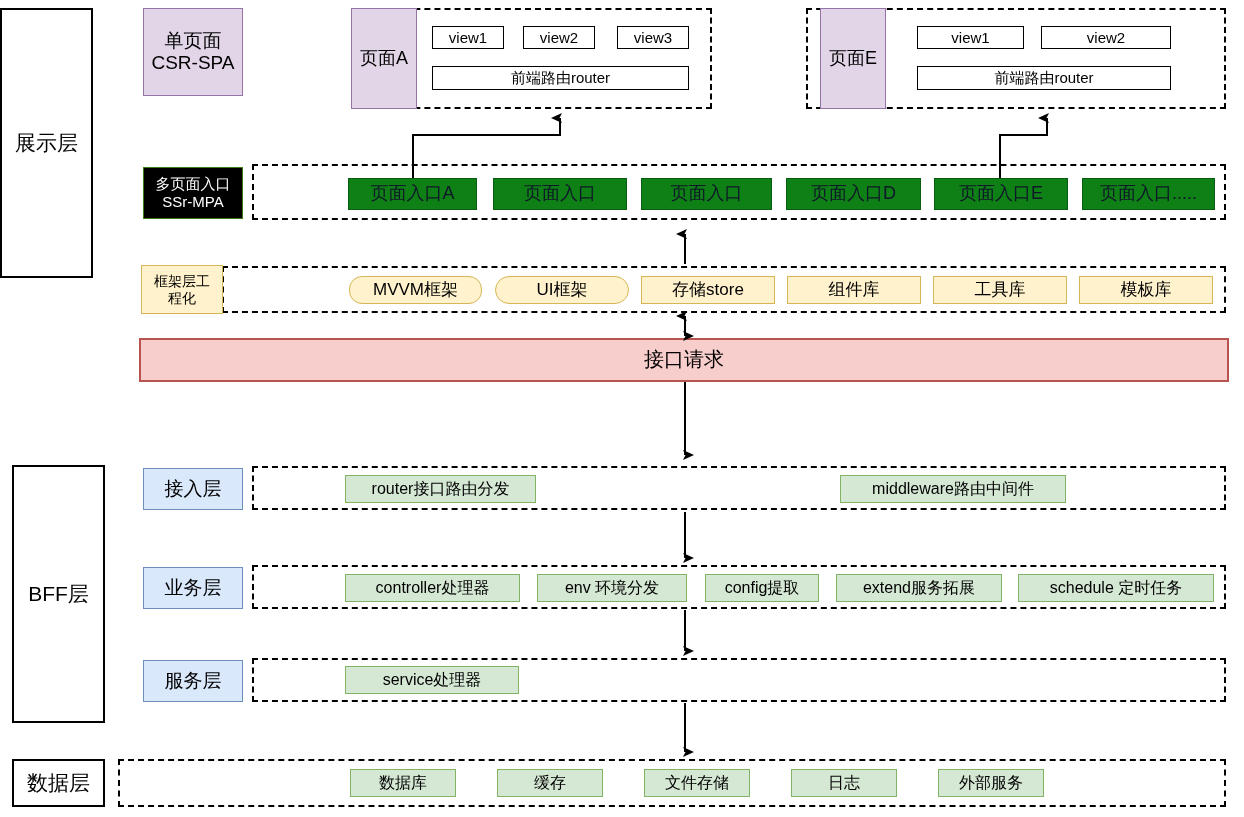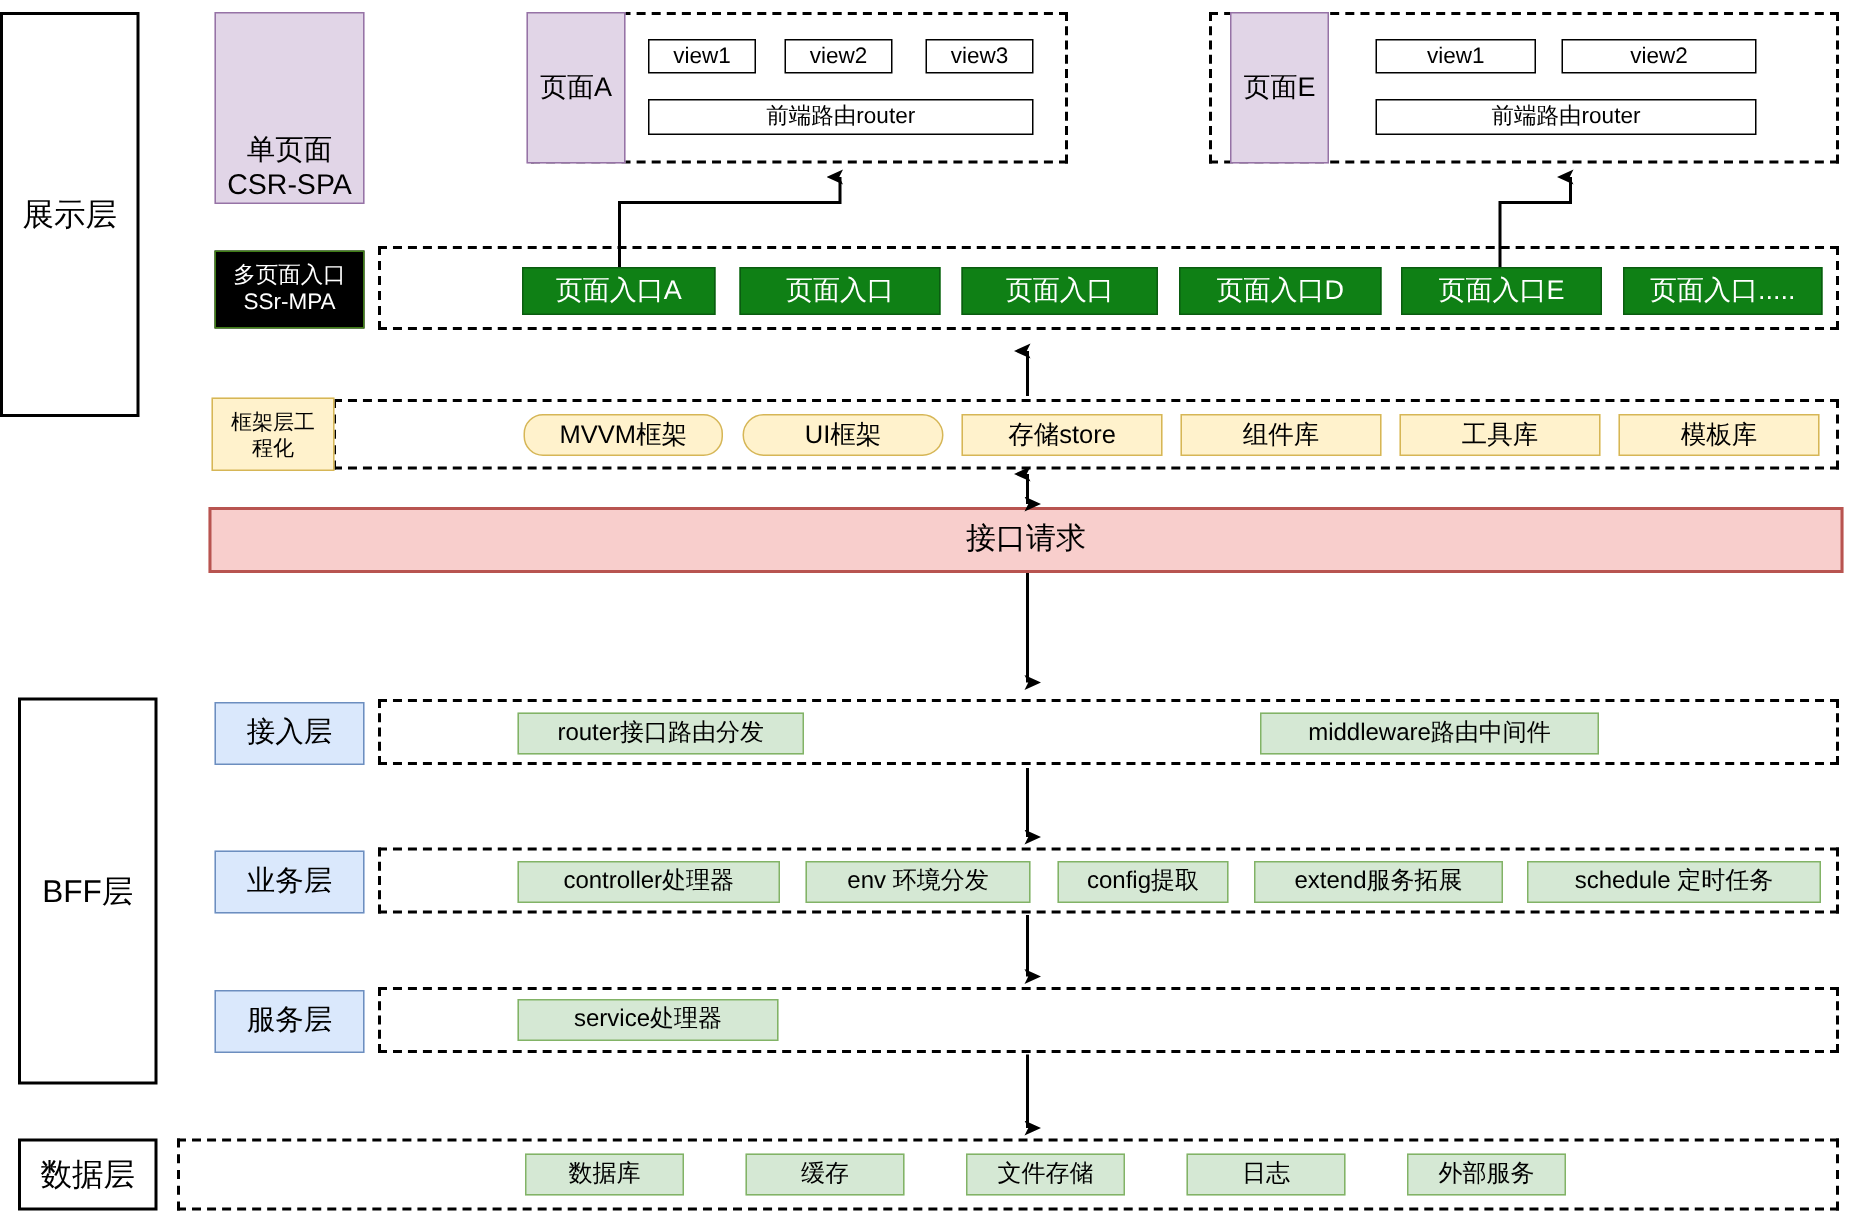--- a/index.html
+++ b/index.html
@@ -46,21 +46,21 @@
     font-size: 16px;
     line-height: 1.18;
     border-width: 1px;
     border-style: solid;
   }
   .node.multiline { flex-direction: column; }
 
   .purple { background: #e1d5e7; border-color: #9673a6; font-size: 19px; }
   .purple-small { background: #e1d5e7; border-color: #9673a6; font-size: 18px; }
   .mpa { background: #000000; border-color: #3f7d16; color: #ffffff; font-size: 15px; }
-  .entry { background: #0f8015; border-color: #0a5c10; color: #ffffff; font-size: 18px; }
+  .entry { background: #0f8015; border-color: #0a5c10; color: #0f172a; font-size: 18px; }
   .yellowtag { background: #fff2cc; border-color: #d6b656; font-size: 14px; }
   .yellow { background: #fff2cc; border-color: #d6b656; font-size: 17px; }
   .white { background: #ffffff; border-color: #000000; font-size: 15px; }
   .red { background: #f8cecc; border-color: #b85450; font-size: 20px; }
   .bluetag { background: #dae8fc; border-color: #6c8ebf; font-size: 19px; }
   .greenbox { background: #d5e8d4; border-color: #82b366; font-size: 16px; }
 
   svg.overlay {
     position: absolute;
     left: 0; top: 0;
@@ -78,21 +78,21 @@
   </div>
 
   <div class="abs spine" style="left:12px; top:465px; width:93px; height:258px;">
     <span>BFF层</span>
   </div>
 
   <div class="abs spine" style="left:12px; top:759px; width:93px; height:48px;">
     <span>数据层</span>
   </div>
 
-  <div class="abs node multiline purple" style="left:143px; top:8px; width:100px; height:128px;justify-content:flex-end;">
+  <div class="abs node multiline purple" style="left:143px; top:8px; width:100px; height:88px;">
     <span>单页面</span>
     <span>CSR-SPA</span>
   </div>
 
   <div class="abs band" style="left:354px; top:8px; width:358px; height:101px;"></div>
 
   <div class="abs node purple-small" style="left:351px; top:8px; width:66px; height:101px;">
     <span>页面A</span>
   </div>
 

